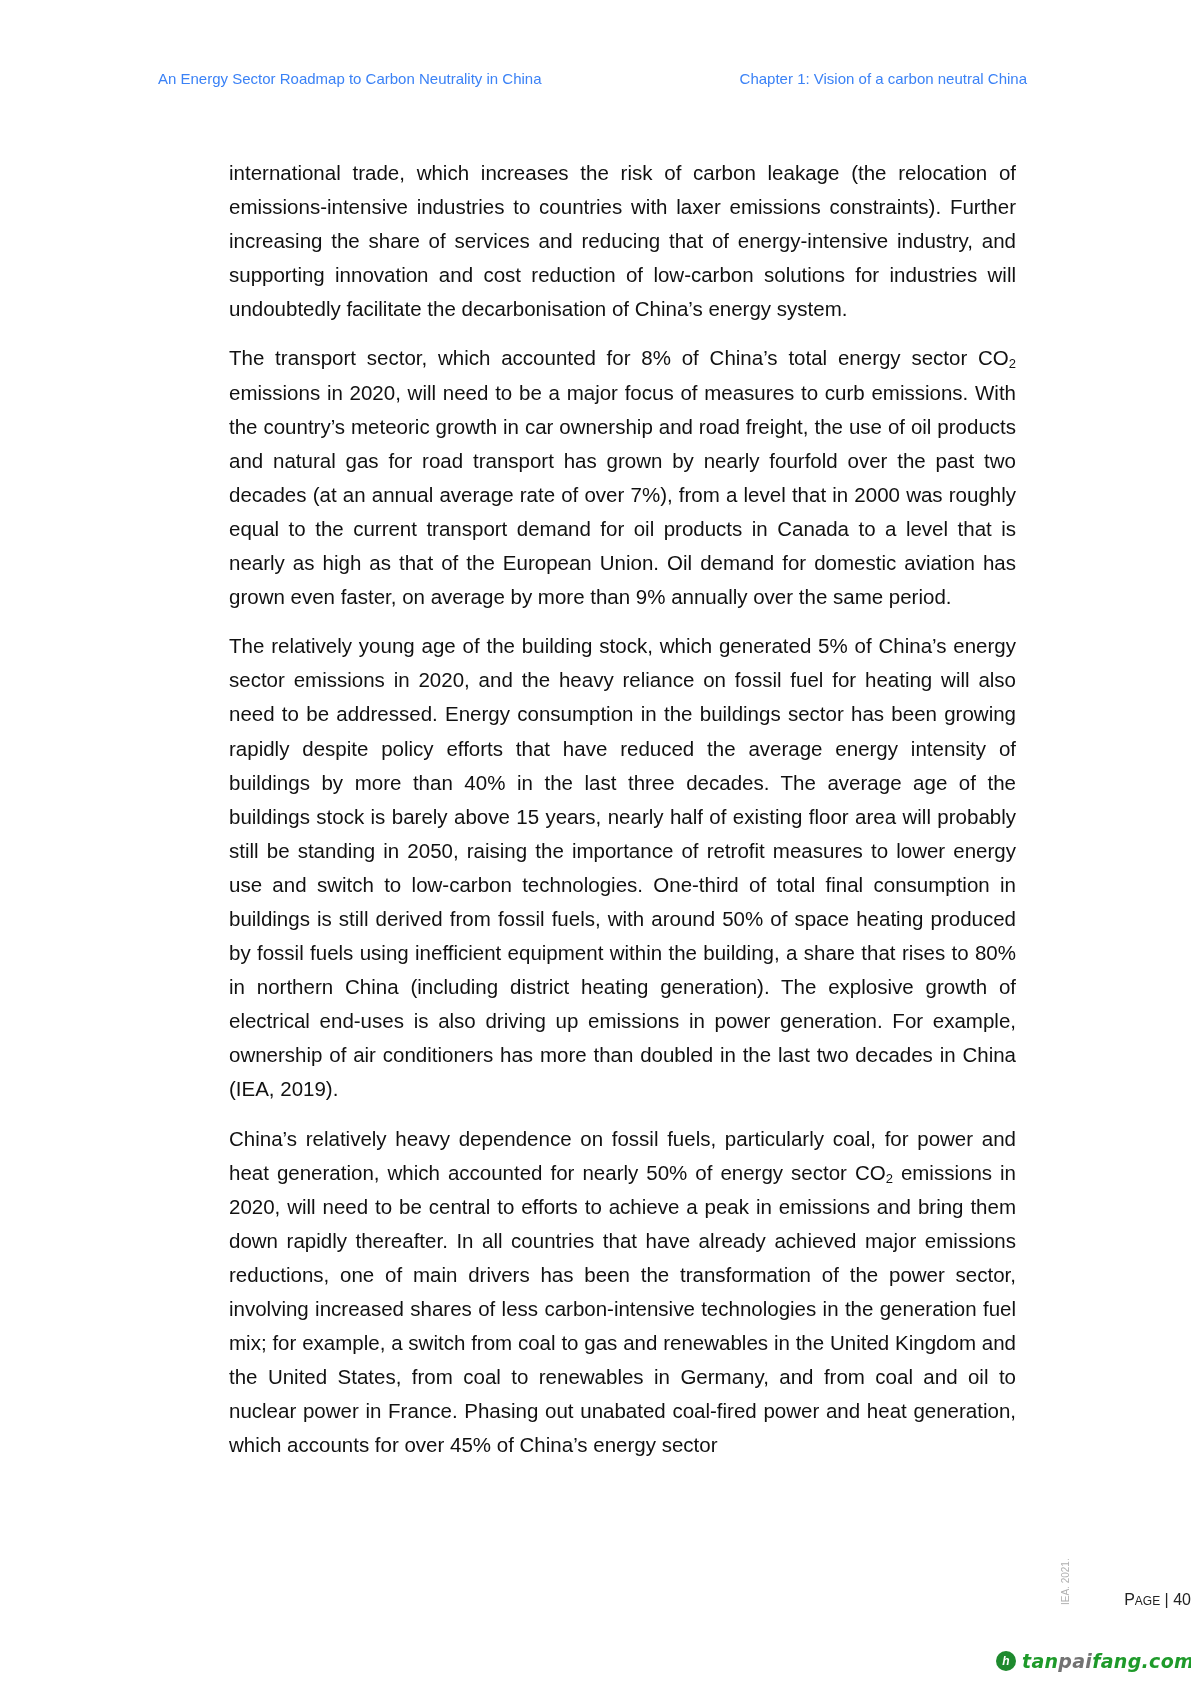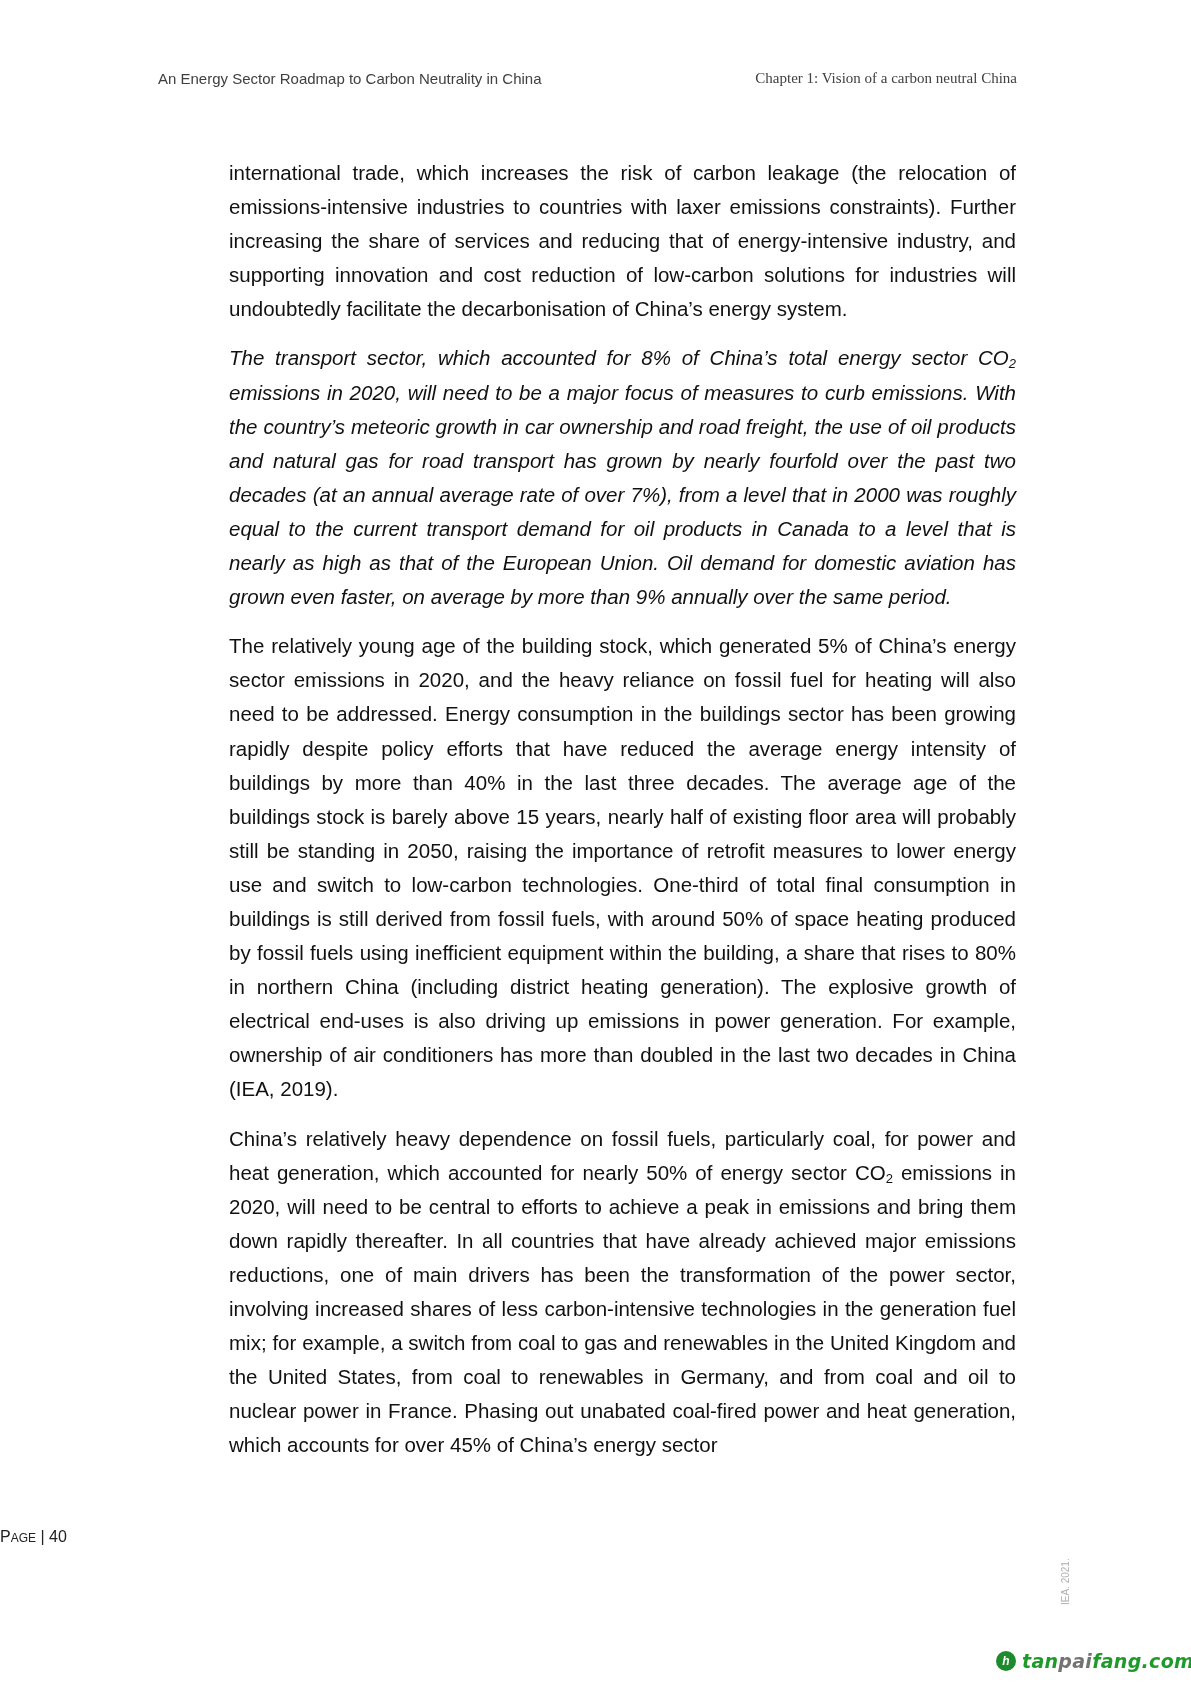--- a/index.html
+++ b/index.html
@@ -1,24 +1,24 @@
 <!DOCTYPE html>
 <html><head>
   <meta charset="utf-8">
   <style>
     html, body { margin: 0; padding: 0; background: #ffffff; }
     body { width: 1191px; height: 1684px; position: relative; overflow: hidden; font-family: "Liberation Sans", sans-serif; }
-    .header { position: absolute; top: 70px; font-size: 15px; color: #404040; }
+    .header { position: absolute; top: 70px; font-size: 15px; color: #3b82f6; }
     .header-left { left: 158px; }
-    .header-right { right: 174px; font-family: Liberation Serif, serif; }
+    .header-right { right: 164px; }
     .content { position: absolute; left: 229px; top: 156px; width: 787px; }
     .para { margin: 0 0 15px 0; font-size: 20.5px; line-height: 34.1px; color: #111111; text-align: justify; }
-    .para:nth-child(2) { margin-top: 1px; font-style: italic; }
+    .para:nth-child(2) { margin-top: 1px; }
     sub { font-size: 13px; line-height: 0; vertical-align: -3px; }
-    .footer { position: absolute; top: 1528px; left: 0; width: 1191px; text-align: left; font-size: 16px; color: #222; }
+    .footer { position: absolute; top: 1591px; left: 0; width: 1191px; text-align: right; font-size: 16px; color: #222; }
     .footer .sc { font-size: 16px; }
     .footer .sc-small { font-size: 12px; }
     .copyright { position: absolute; left: 1060px; top: 1605px; transform: rotate(-90deg); transform-origin: left top; font-size: 10px; color: #b0b0b0; white-space: nowrap; }
     .watermark { position: absolute; left: 996px; top: 1650px; display: flex; align-items: center; gap: 6px; }
     .wm-logo { width: 20px; height: 20px; border-radius: 50%; background: #1e8a2e; color: #fff; font-size: 12px; font-weight: bold; display: flex; align-items: center; justify-content: center; font-style: italic; }
     .wm-text { font-size: 19px; font-weight: bold; font-style: italic; color: #1e9a2a; font-family: "DejaVu Sans", sans-serif; letter-spacing: 0.3px; }
     .wm-text .blue { color: #737373; }
   </style>
 </head>
 <body>

